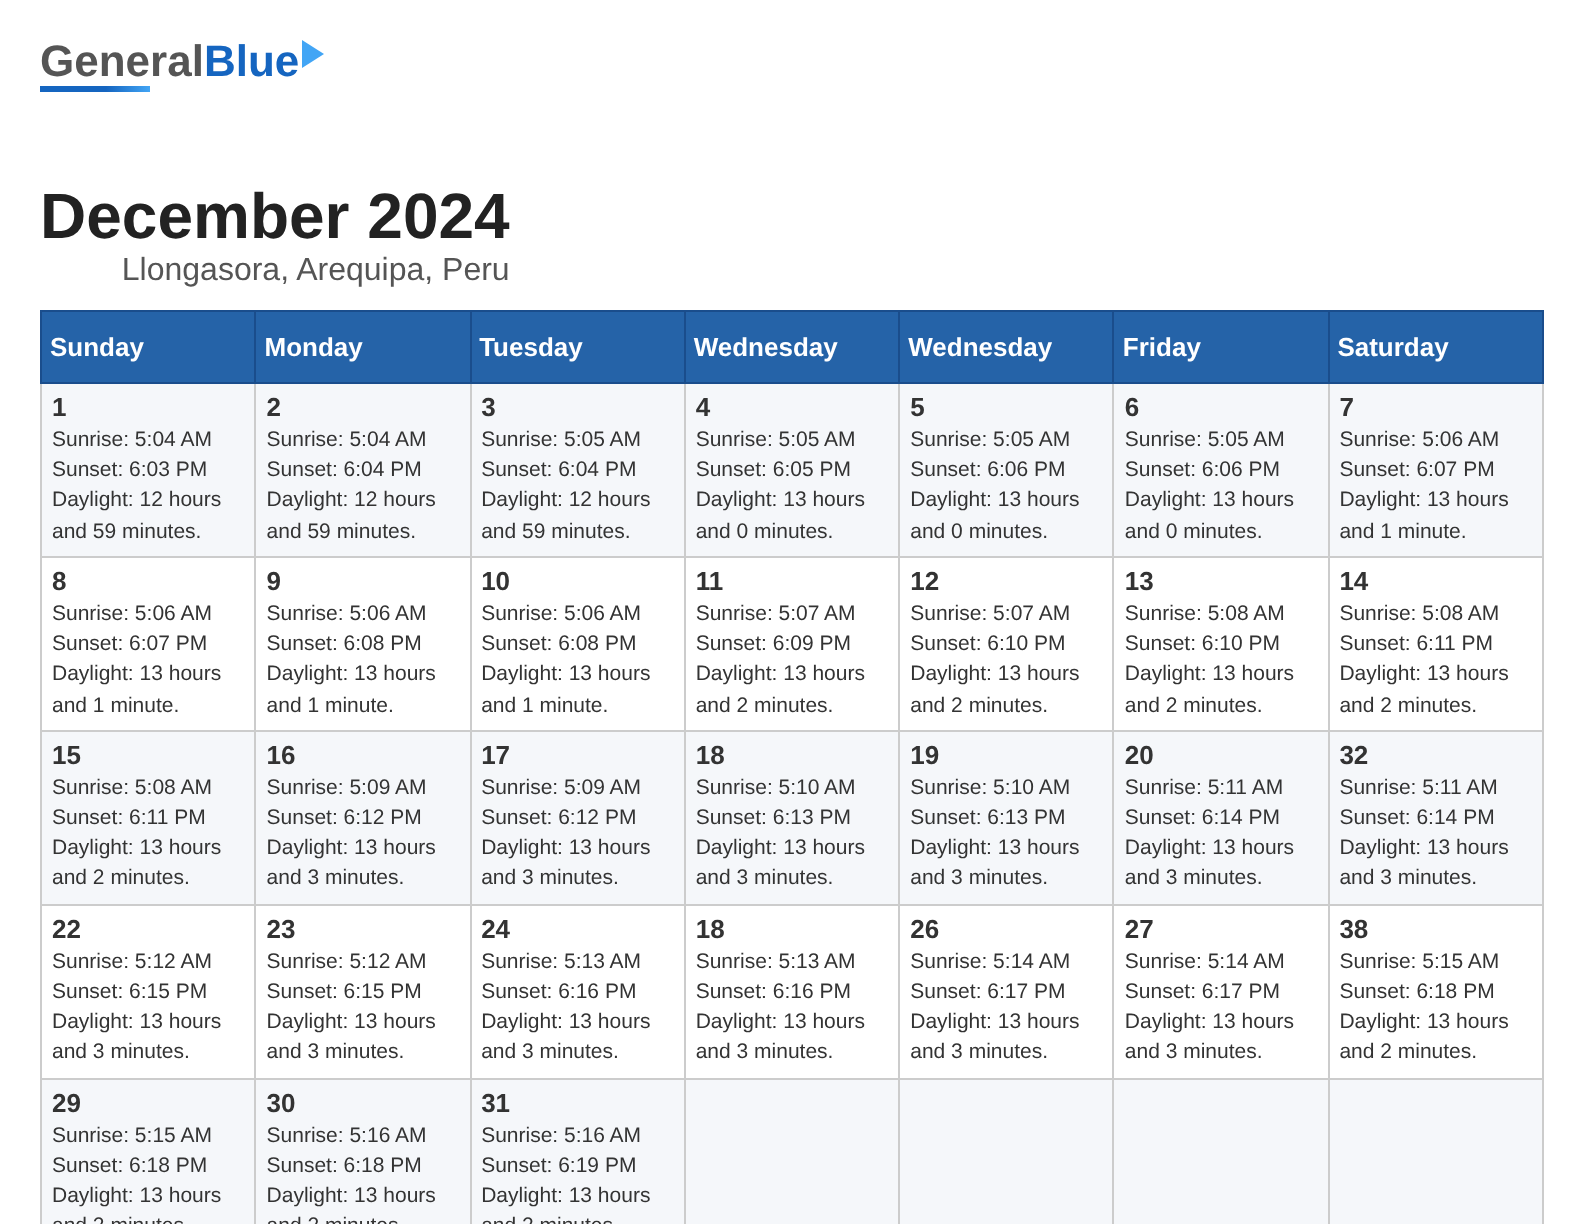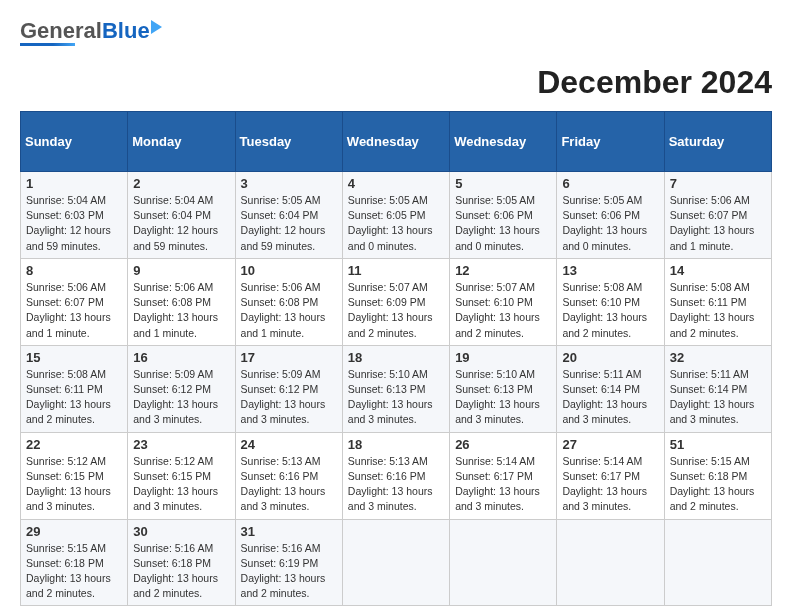--- a/index.html
+++ b/index.html
@@ -8,20 +8,21 @@
       background: #fff;
       width: 792px;
       min-height: 612px;
       padding: 20px;
     }
     .header {
       display: flex;
       justify-content: space-between;
       align-items: flex-start;
       margin-bottom: 10px;
+      flex-direction: column;
     }
     .logo {
       display: flex;
       flex-direction: column;
       align-items: flex-start;
     }
     .title-block {
       text-align: right;
       margin-top: 44px;
     }
@@ -36,21 +37,21 @@
       color: #555;
     }
     .calendar {
       width: 100%;
       border-collapse: collapse;
       font-size: 11px;
     }
     .calendar thead tr th {
       background: #2563a8;
       color: #fff;
-      padding: 22px 4px;
+      padding: 10px 4px;
       text-align: left;
       font-size: 13px;
       font-weight: bold;
       border: 1px solid #1a4d8c;
     }
     .calendar tbody tr td {
       border: 1px solid #ccc;
       vertical-align: top;
       padding: 4px 5px;
       min-height: 70px;
@@ -116,20 +117,21 @@
     <div class="logo-icon">
       <span class="logo-word">
         <span class="general">General</span><span class="blue-text">Blue</span>
       </span>
       <span class="logo-arrow"></span>
     </div>
     <div class="logo-underline"></div>
   </div>
   <div class="title-block">
     <h1>December 2024</h1>
+    <h2>Llongasora, Arequipa, Peru</h2>
   </div>
 </div>
 
 <table class="calendar">
   <thead>
     <tr>
       <th>Sunday</th>
       <th>Monday</th>
       <th>Tuesday</th>
       <th>Wednesday</th>
@@ -166,21 +168,21 @@
         <td><span class="day-num">20</span><span class="day-info">Sunrise: 5:11 AM<br>Sunset: 6:14 PM<br>Daylight: 13 hours<br>and 3 minutes.</span></td>
         <td><span class="day-num">32</span><span class="day-info">Sunrise: 5:11 AM<br>Sunset: 6:14 PM<br>Daylight: 13 hours<br>and 3 minutes.</span></td>
       </tr>
       <tr>
         <td><span class="day-num">22</span><span class="day-info">Sunrise: 5:12 AM<br>Sunset: 6:15 PM<br>Daylight: 13 hours<br>and 3 minutes.</span></td>
         <td><span class="day-num">23</span><span class="day-info">Sunrise: 5:12 AM<br>Sunset: 6:15 PM<br>Daylight: 13 hours<br>and 3 minutes.</span></td>
         <td><span class="day-num">24</span><span class="day-info">Sunrise: 5:13 AM<br>Sunset: 6:16 PM<br>Daylight: 13 hours<br>and 3 minutes.</span></td>
         <td><span class="day-num">18</span><span class="day-info">Sunrise: 5:13 AM<br>Sunset: 6:16 PM<br>Daylight: 13 hours<br>and 3 minutes.</span></td>
         <td><span class="day-num">26</span><span class="day-info">Sunrise: 5:14 AM<br>Sunset: 6:17 PM<br>Daylight: 13 hours<br>and 3 minutes.</span></td>
         <td><span class="day-num">27</span><span class="day-info">Sunrise: 5:14 AM<br>Sunset: 6:17 PM<br>Daylight: 13 hours<br>and 3 minutes.</span></td>
-        <td><span class="day-num">51</span><span class="day-info">Sunrise: 5:15 AM<br>Sunset: 6:18 PM<br>Daylight: 13 hours<br>and 2 minutes.</span></td>
+        <td><span class="day-num">38</span><span class="day-info">Sunrise: 5:15 AM<br>Sunset: 6:18 PM<br>Daylight: 13 hours<br>and 2 minutes.</span></td>
       </tr>
       <tr>
         <td><span class="day-num">29</span><span class="day-info">Sunrise: 5:15 AM<br>Sunset: 6:18 PM<br>Daylight: 13 hours<br>and 2 minutes.</span></td>
         <td><span class="day-num">30</span><span class="day-info">Sunrise: 5:16 AM<br>Sunset: 6:18 PM<br>Daylight: 13 hours<br>and 2 minutes.</span></td>
         <td><span class="day-num">31</span><span class="day-info">Sunrise: 5:16 AM<br>Sunset: 6:19 PM<br>Daylight: 13 hours<br>and 2 minutes.</span></td>
         <td class="empty-cell"></td>
         <td class="empty-cell"></td>
         <td class="empty-cell"></td>
         <td class="empty-cell"></td>
       </tr>

